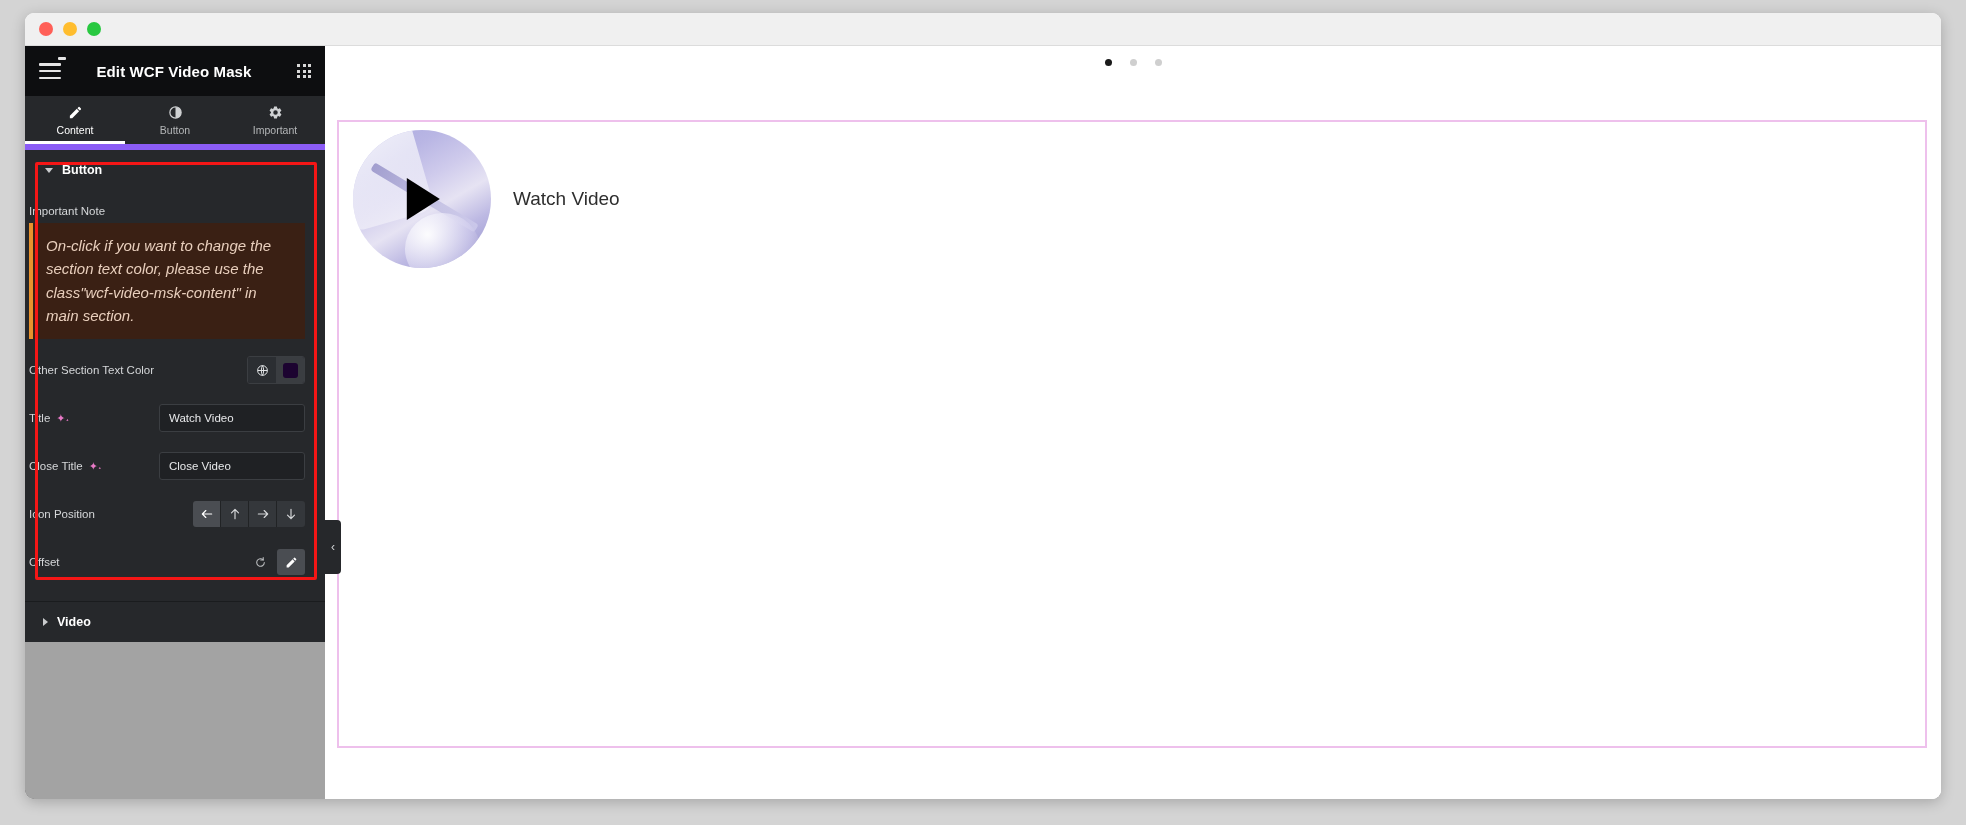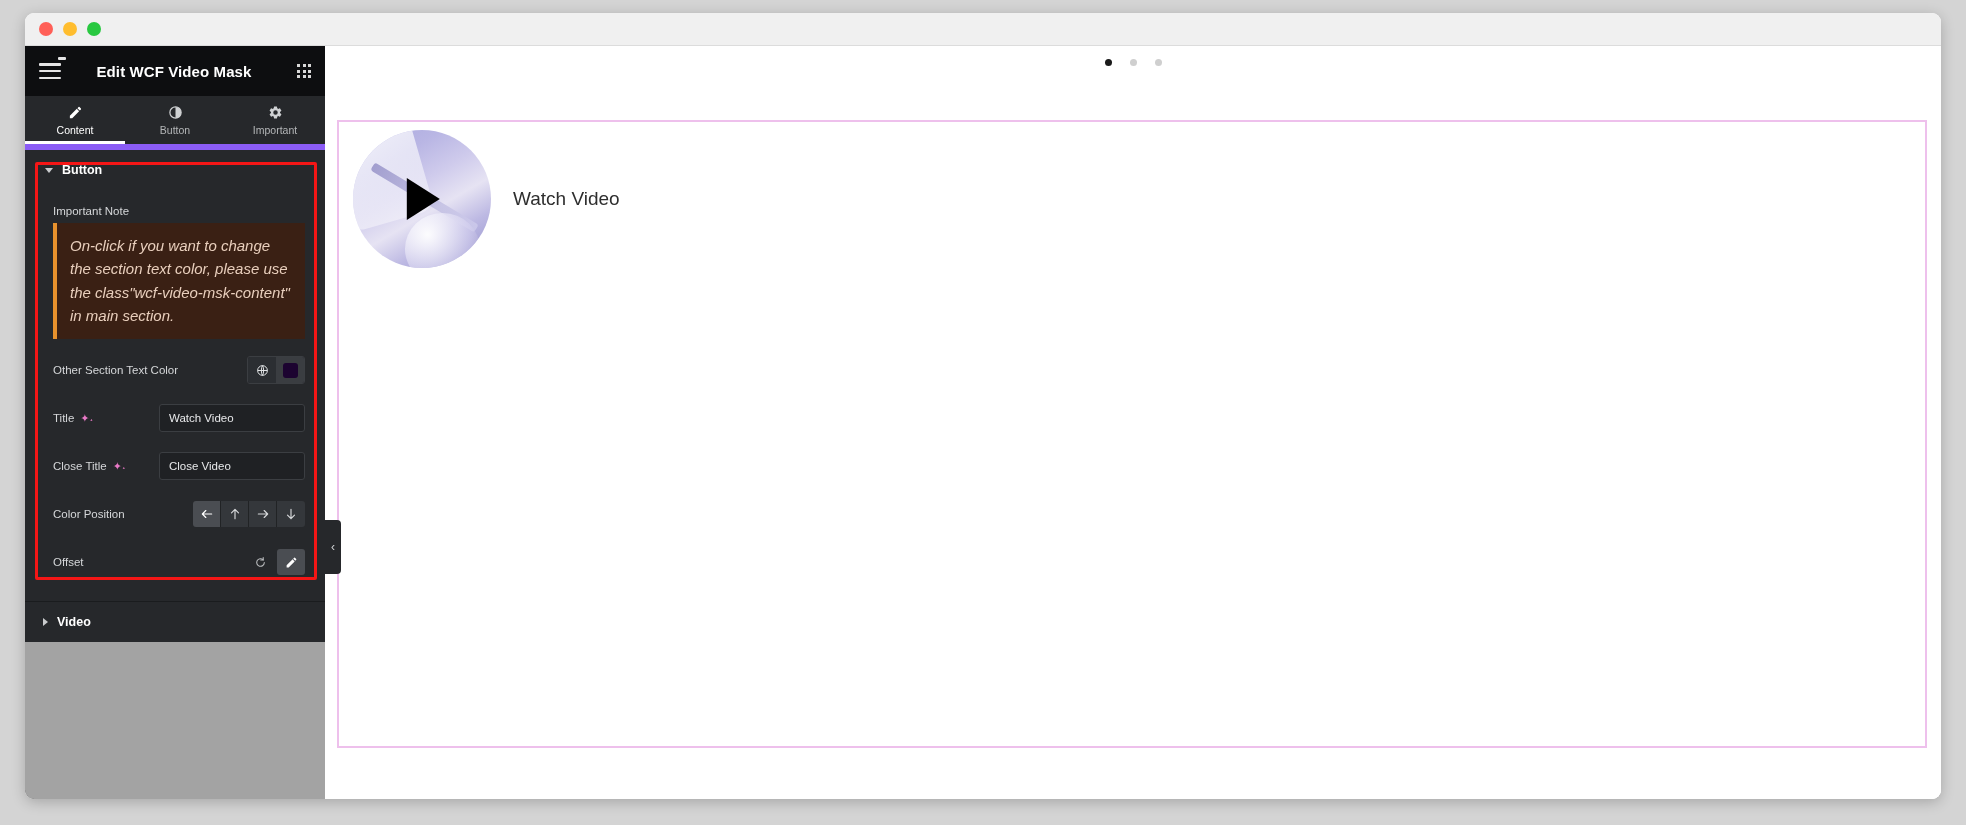--- a/index.html
+++ b/index.html
@@ -156,21 +156,21 @@
     border-left: 4.5px solid transparent;
     border-right: 4.5px solid transparent;
     border-top: 5.5px solid #c9cbcd;
   }
   .caret.closed {
     border-top: 4.5px solid transparent;
     border-bottom: 4.5px solid transparent;
     border-left: 5.5px solid #c9cbcd;
     border-right: 0;
   }
-  .section-content { padding: 5px 20px 22px 28px; background: #26282b; }
+  .section-content { padding: 5px 20px 22px 4px; background: #26282b; }
 
   .field-label-solo {
     color: #d5d7d9;
     font-size: 11.5px;
     margin: 10px 0 6px 0;
   }
   .note-box {
     background: #3a2014;
     border-left: 4px solid #e8922d;
     padding: 11px 14px 12px 13px;
@@ -454,21 +454,21 @@
               <div class="row">
                 <span class="row-label">
                   <span>Close Title</span>
                   <span class="sparkle">✦˖</span>
                 </span>
                 <input class="txt-input" type="text" value="Close Video" style="">
               </div>
 
 
               <div class="row">
-                <span class="row-label">Color Position</span>
+                <span class="row-label">Icon Position</span>
                 <span class="btn-group">
                   <span class="gbtn sel">
                     <svg width="14" height="14" viewBox="0 0 24 24" fill="none" stroke="#ffffff" stroke-width="2" stroke-linecap="round" stroke-linejoin="round">
                         <path d="M20 12H4M10 6l-6 6 6 6"></path>
                       </svg>
                   </span>
                   <span class="gbtn">
                     <svg width="14" height="14" viewBox="0 0 24 24" fill="none" stroke="#d6d8da" stroke-width="2" stroke-linecap="round" stroke-linejoin="round">
                         <path d="M12 20V4M6 10l6-6 6 6"></path>
                       </svg>

